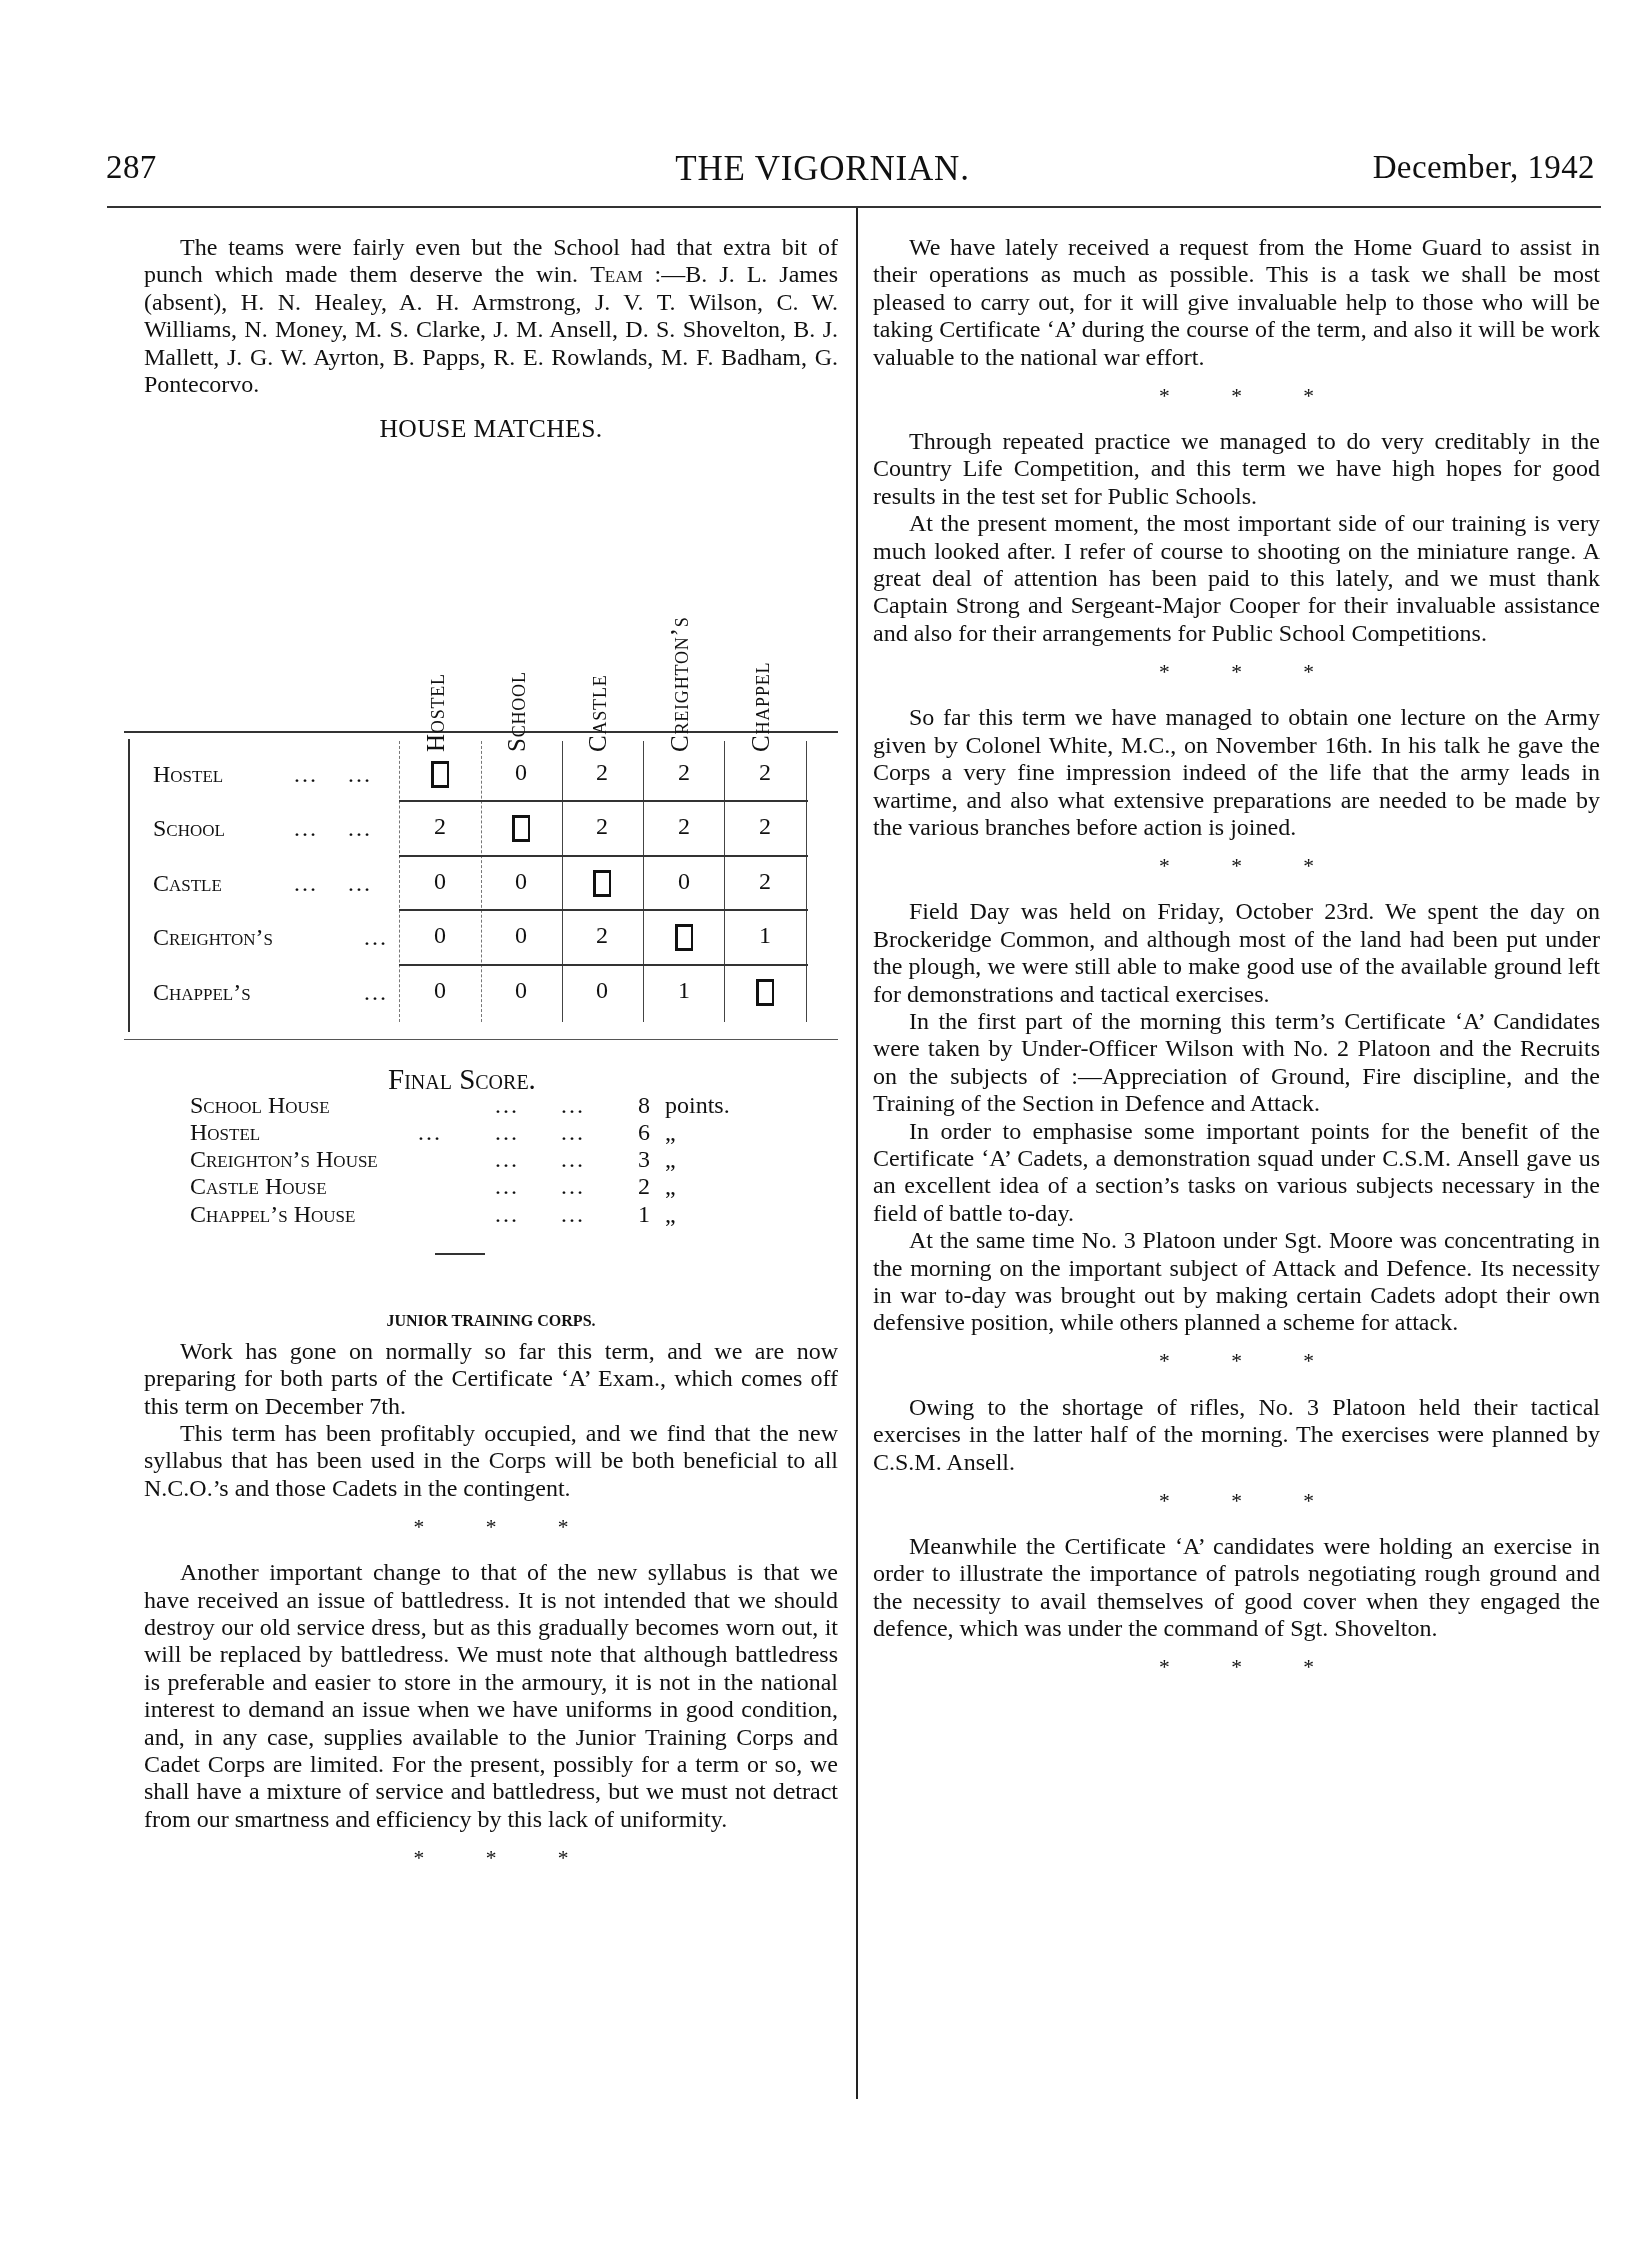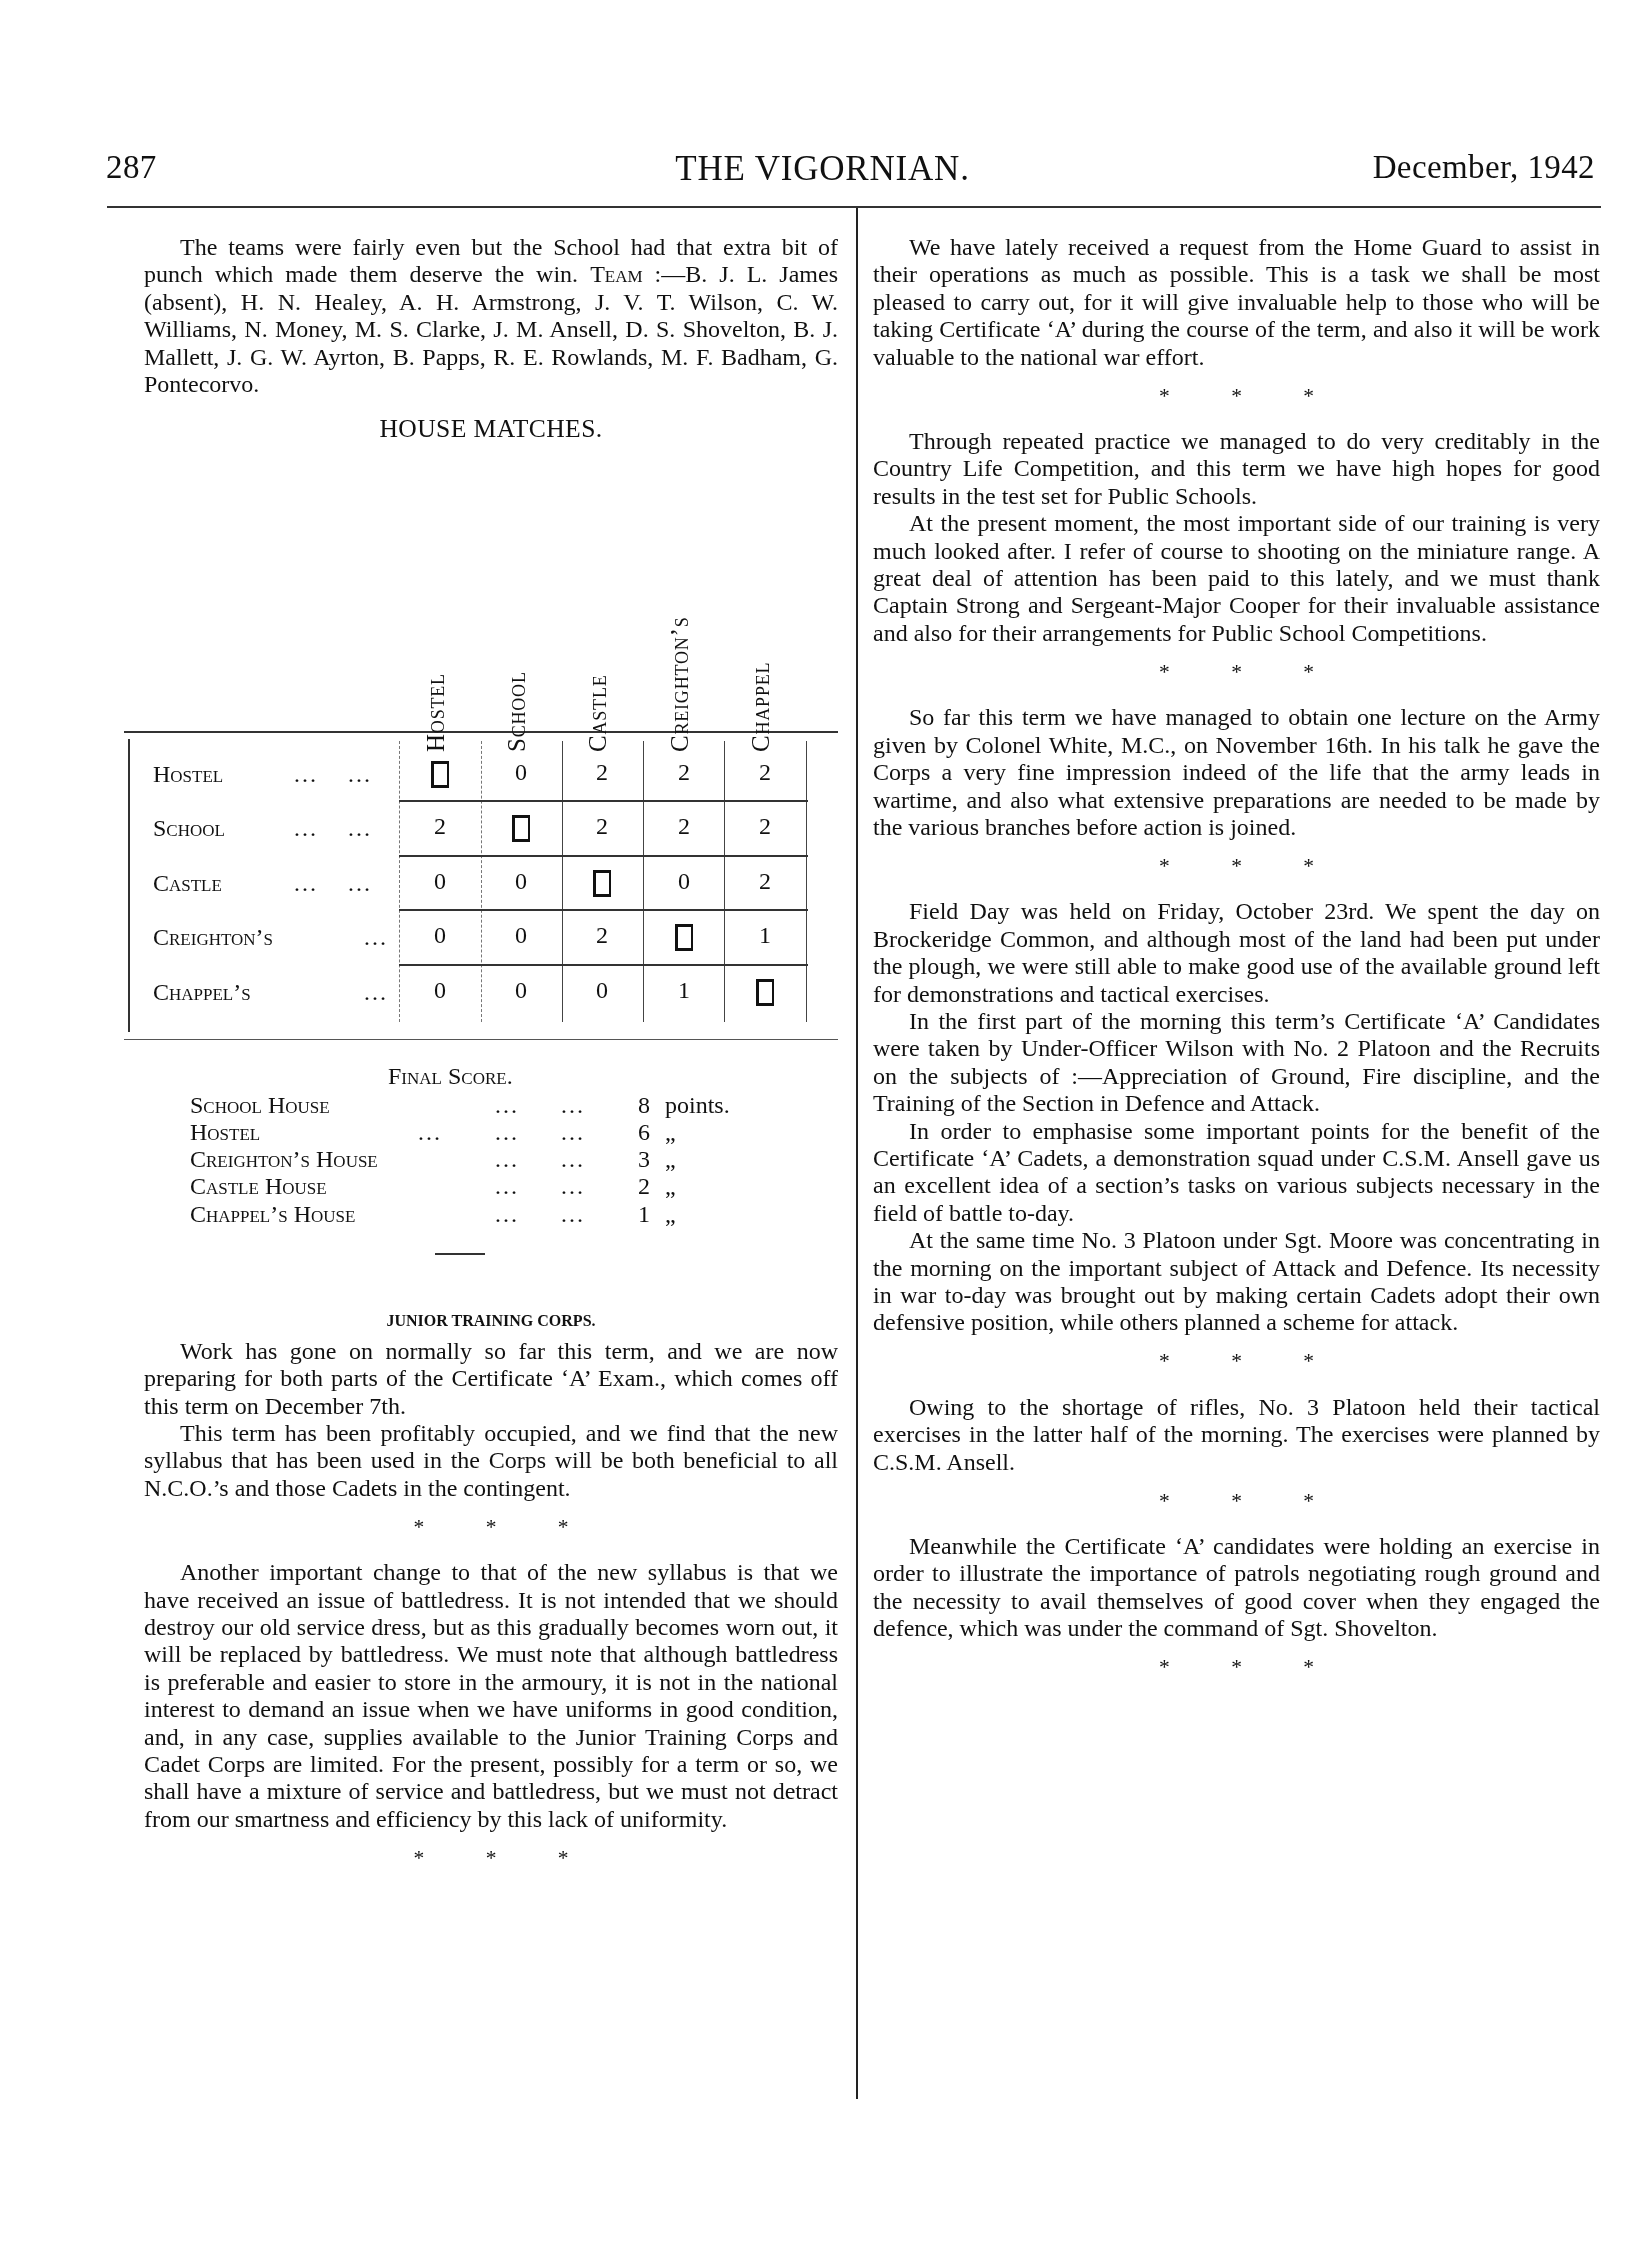--- a/index.html
+++ b/index.html
@@ -31,21 +31,21 @@
   .row-label { position:absolute; left:29px; font-variant:small-caps; font-size:24px; white-space:nowrap; }
   .row-dots { position:absolute; font-size:24px; }
   .cell { position:absolute; width:54px; text-align:center; font-size:24px; }
   .hline { position:absolute; height:1.7px; background:#333; }
   .vline { position:absolute; width:1.2px; background:#444; }
   .vline.dash { background:none; border-left:1.2px dashed #777; width:0; }
   .box-mark { display:inline-block; width:18px; height:21.5px; border-top:3.3px solid #111; border-bottom:3.3px solid #111;
               position:relative; vertical-align:middle; }
   .box-mark::before, .box-mark::after { content:""; position:absolute; top:-1.7px; width:2.5px; height:25px; background:#111; }
   .box-mark::before { left:0; } .box-mark::after { right:0; }
-  .final-title { position:absolute; left:388px; top:1063px; font-variant:small-caps; font-size:24px; }
+  .final-title { position:absolute; left:388px; top:1063px; font-variant:small-caps; font-size:29px; }
   .fs-row { position:absolute; left:190px; font-size:24px; white-space:nowrap; }
   .fs-name { font-variant:small-caps; position:absolute; left:0; }
   .fs-d1 { position:absolute; left:304px; } .fs-d2 { position:absolute; left:370px; }
   .fs-num { position:absolute; left:448px; } .fs-unit { position:absolute; left:475px; }
   .short-rule { position:absolute; left:435px; top:1253px; width:50px; height:1.7px; background:#333; }
   .col-left-2 { top:1292px; }
 </style>
 </head>
 <body>
 

